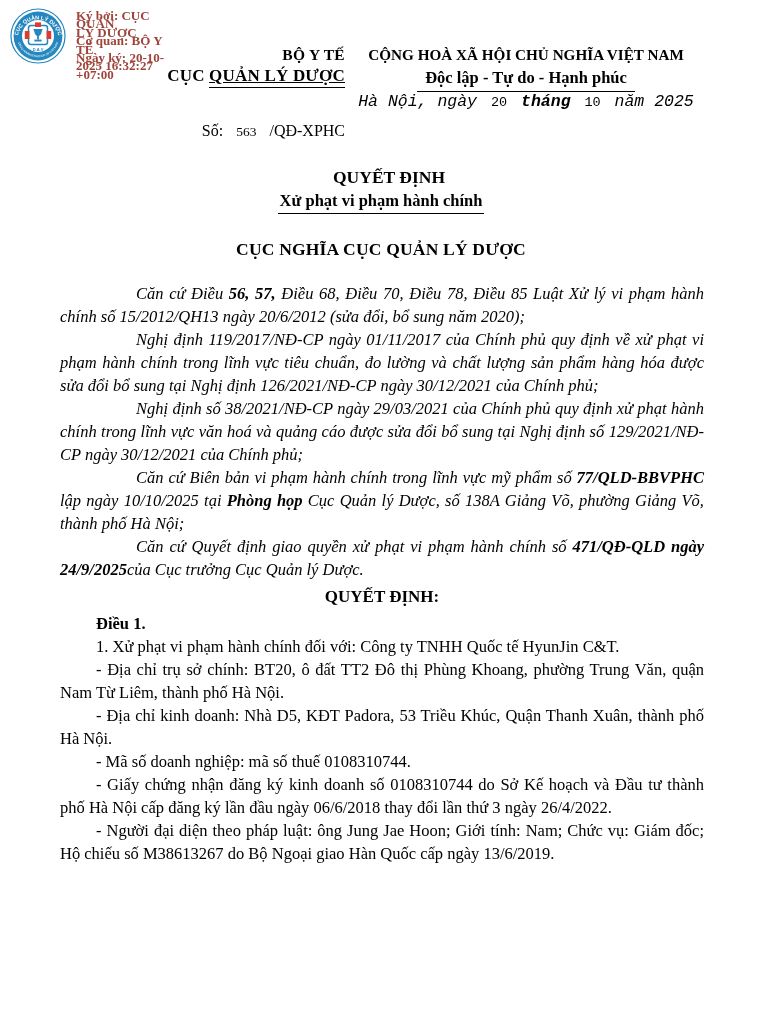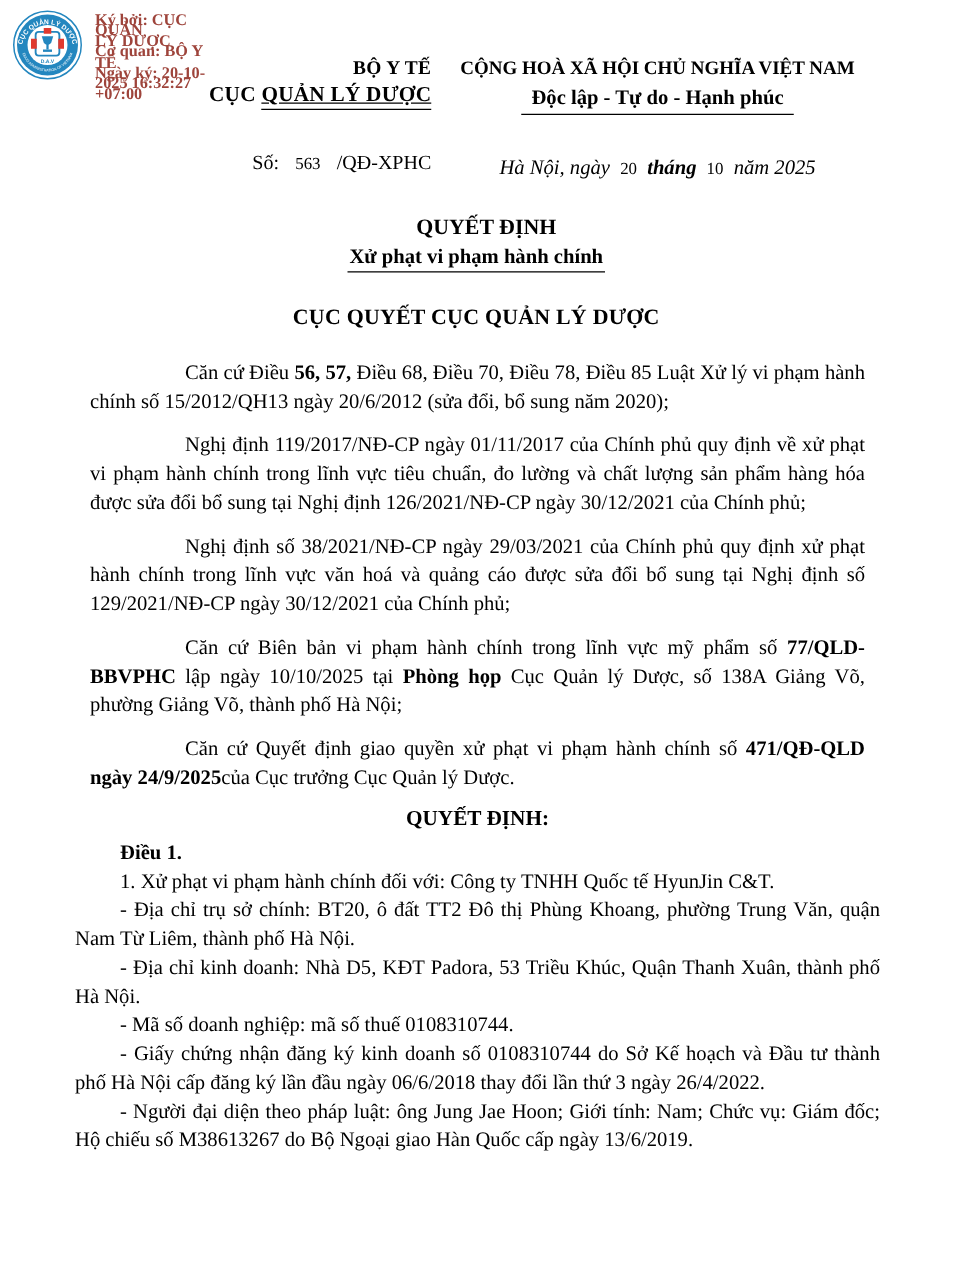--- a/index.html
+++ b/index.html
@@ -22,35 +22,35 @@
   .header { display:flex; padding-top:46px; }
   .header-left  { width:345px; padding-left:55px; box-sizing:border-box; text-align:right; }
   .header-right { width:362px; text-align:center; }
   .ministry   { font-size:15.5px; font-weight:bold; letter-spacing:.3px; }
   .department { font-size:17px;  font-weight:bold; margin-top:2px; letter-spacing:.2px; }
   .doc-number { margin-top:36px; font-size:16px; }
   .country    { font-size:15.2px; font-weight:bold; }
   .motto-wrap { margin-top:4px; }
   .motto      { display:inline-block; font-size:16.5px; font-weight:bold;
                 border-bottom:1.4px solid #000; padding:0 8px 3px 8px; }
-  .place-date { margin-top:32px; font-size:16.5px; font-style:italic; }
+  .place-date { margin-top:0; font-size:16.5px; font-style:italic;font-family:Liberation Mono, monospace; }
 
   
   .title-block { text-align:center; margin-top:27px; }
   .title-heading { font-size:17.5px; font-weight:bold;padding-left:16px; }
   .title-subject-wrap { margin-top:3px; }
   .title-subject { display:inline-block; font-size:16.5px; font-weight:bold;
                    border-bottom:1.3px solid #000; padding:0 2px 2px 2px; }
   .title-issuer { margin-top:25px; font-size:17.5px; font-weight:bold; letter-spacing:.2px; }
 
   
   .content { margin:22px 58px 0 60px; }
   .preamble p {
-    margin:12px; font-size:16.5px; line-height:23px;
-    text-align:justify; text-indent:76px;
+    margin:0; font-size:16.5px; line-height:23px;
+    font-style:italic; text-align:justify; text-indent:76px;
   }
   .decision-heading { text-align:center; font-weight:bold; font-size:17px; margin:6px 0 5px 0; }
   .article p {
     margin:0; font-size:16.5px; line-height:23px;
     text-align:justify; text-indent:36px;
   }
   .article-title b { font-size:16.5px; }
 
   
   .seg-bold   { font-weight:bold; }
@@ -108,21 +108,21 @@
     <div class="header-right">
       <div class="country">CỘNG HOÀ XÃ HỘI CHỦ NGHĨA VIỆT NAM</div>
       <div class="motto-wrap"><span class="motto">Độc lập - Tự do - Hạnh phúc</span></div>
       <div class="place-date"><span>Hà Nội, ngày </span><span class="seg-small seg-upright seg-pad-sm">20</span><span class="seg-bold"> tháng </span><span class="seg-small seg-upright seg-pad-sm">10</span><span> năm 2025</span></div>
     </div>
   </div>
 
   <div class="title-block">
     <div class="title-heading">QUYẾT ĐỊNH</div>
     <div class="title-subject-wrap"><span class="title-subject">Xử phạt vi phạm hành chính</span></div>
-    <div class="title-issuer">CỤC QUYẾT CỤC QUẢN LÝ DƯỢC</div>
+    <div class="title-issuer">CỤC NGHĨA CỤC QUẢN LÝ DƯỢC</div>
   </div>
 
   <div class="content">
     <div class="preamble">
         <p><span>Căn cứ Điều </span><span class="seg-bold">56, 57,</span><span> Điều 68, Điều 70, Điều 78, Điều 85 Luật Xử lý vi phạm hành chính số 15/2012/QH13 ngày 20/6/2012 (sửa đổi, bổ sung năm 2020);</span></p>
         <p><span>Nghị định 119/2017/NĐ-CP ngày 01/11/2017 của Chính phủ quy định về xử phạt vi phạm hành chính trong lĩnh vực tiêu chuẩn, đo lường và chất lượng sản phẩm hàng hóa được sửa đổi bổ sung tại Nghị định 126/2021/NĐ-CP ngày 30/12/2021 của Chính phủ;</span></p>
         <p><span>Nghị định số 38/2021/NĐ-CP ngày 29/03/2021 của Chính phủ quy định xử phạt hành chính trong lĩnh vực văn hoá và quảng cáo được sửa đổi bổ sung tại Nghị định số 129/2021/NĐ-CP ngày 30/12/2021 của Chính phủ;</span></p>
         <p><span>Căn cứ Biên bản vi phạm hành chính trong lĩnh vực mỹ phẩm số </span><span class="seg-bold">77/QLD-BBVPHC</span><span> lập ngày 10/10/2025 tại </span><span class="seg-bold">Phòng họp</span><span> Cục Quản lý Dược, số 138A Giảng Võ, phường Giảng Võ, thành phố Hà Nội;</span></p>
         <p><span>Căn cứ Quyết định giao quyền xử phạt vi phạm hành chính số </span><span class="seg-bold">471/QĐ-QLD ngày 24/9/2025</span><span>của Cục trưởng Cục Quản lý Dược.</span></p>
       </div>

